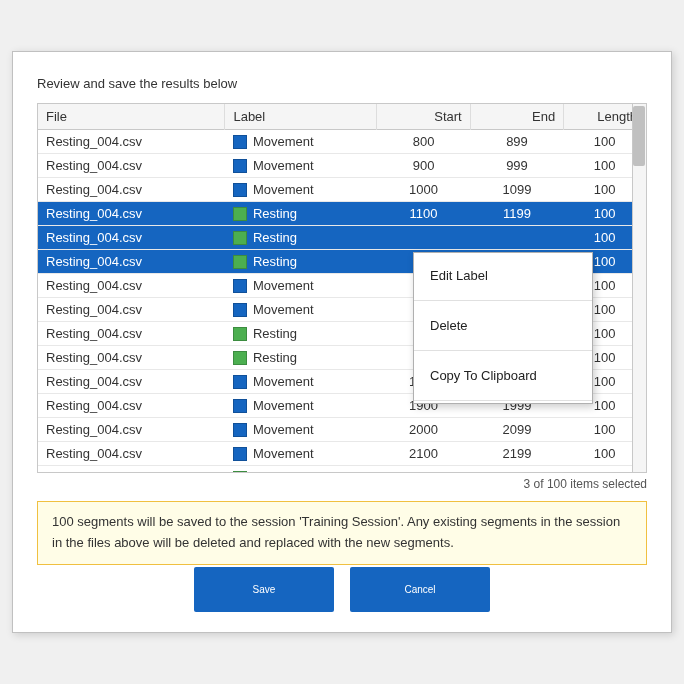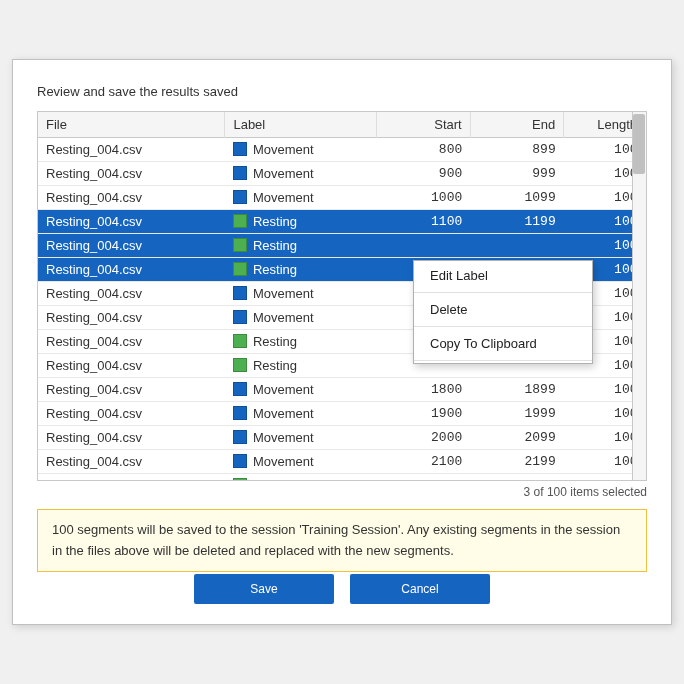--- a/index.html
+++ b/index.html
@@ -62,21 +62,21 @@
     tbody tr {
       border-bottom: 1px solid #e8e8e8;
     }
     tbody tr.selected { background: #1565c0; color: #fff; }
     tbody tr.selected td { color: #fff; }
     tbody td {
       padding: 4px 8px;
       font-size: 13px;
       color: #333;
     }
-    tbody td.num { text-align: right; font-family: Liberation Mono, monospace; }
+    tbody td.num { text-align: center; }
     .label-cell {
       display: flex;
       align-items: center;
       gap: 6px;
     }
     .color-box {
       width: 14px;
       height: 14px;
       flex-shrink: 0;
       border: 1px solid rgba(0,0,0,0.2);
@@ -103,21 +103,21 @@
       position: absolute;
       top: 148px;
       left: 375px;
       background: #fff;
       border: 1px solid #b0b0b0;
       box-shadow: 2px 3px 8px rgba(0,0,0,0.2);
       z-index: 100;
       min-width: 180px;
     }
     .context-menu-item {
-      padding: 7px 16px;
+      padding: 15px 16px;
       cursor: pointer;
       color: #222;
       font-size: 13px;
     }
     .context-menu-divider {
       border-top: 1px solid #e0e0e0;
       margin: 2px 0;
     }
     .selection-info {
       text-align: right;
@@ -134,42 +134,42 @@
       color: #333;
       line-height: 1.6;
       margin-bottom: 2px;
     }
     .button-row {
       display: flex;
       justify-content: center;
       gap: 16px;
     }
     .btn {
-      padding: 8px 0;
+      padding: 17px 0;
       width: 140px;
-      font-size: 12px;
+      font-size: 10px;
       cursor: pointer;
       border: none;
       border-radius: 2px;
       font-family: inherit;
     }
     .btn-save {
       background: #1565c0;
       color: #fff;
     }
     .btn-cancel {
       background: #1565c0;
       color: #fff;
     }
   </style>
 </head>
 <body>
 
 <div class="dialog">
-  <div class="dialog-subtitle">Review and save the results saved</div>
+  <div class="dialog-subtitle">Review and save the results below</div>
 
   <div class="table-wrapper">
     <div class="table-scroll">
       <table>
         <thead>
           <tr>
             <th style="width:160px">File</th>
             <th style="width:130px">Label</th>
             <th class="num" style="width:80px">Start</th>
             <th class="num" style="width:80px">End</th>

